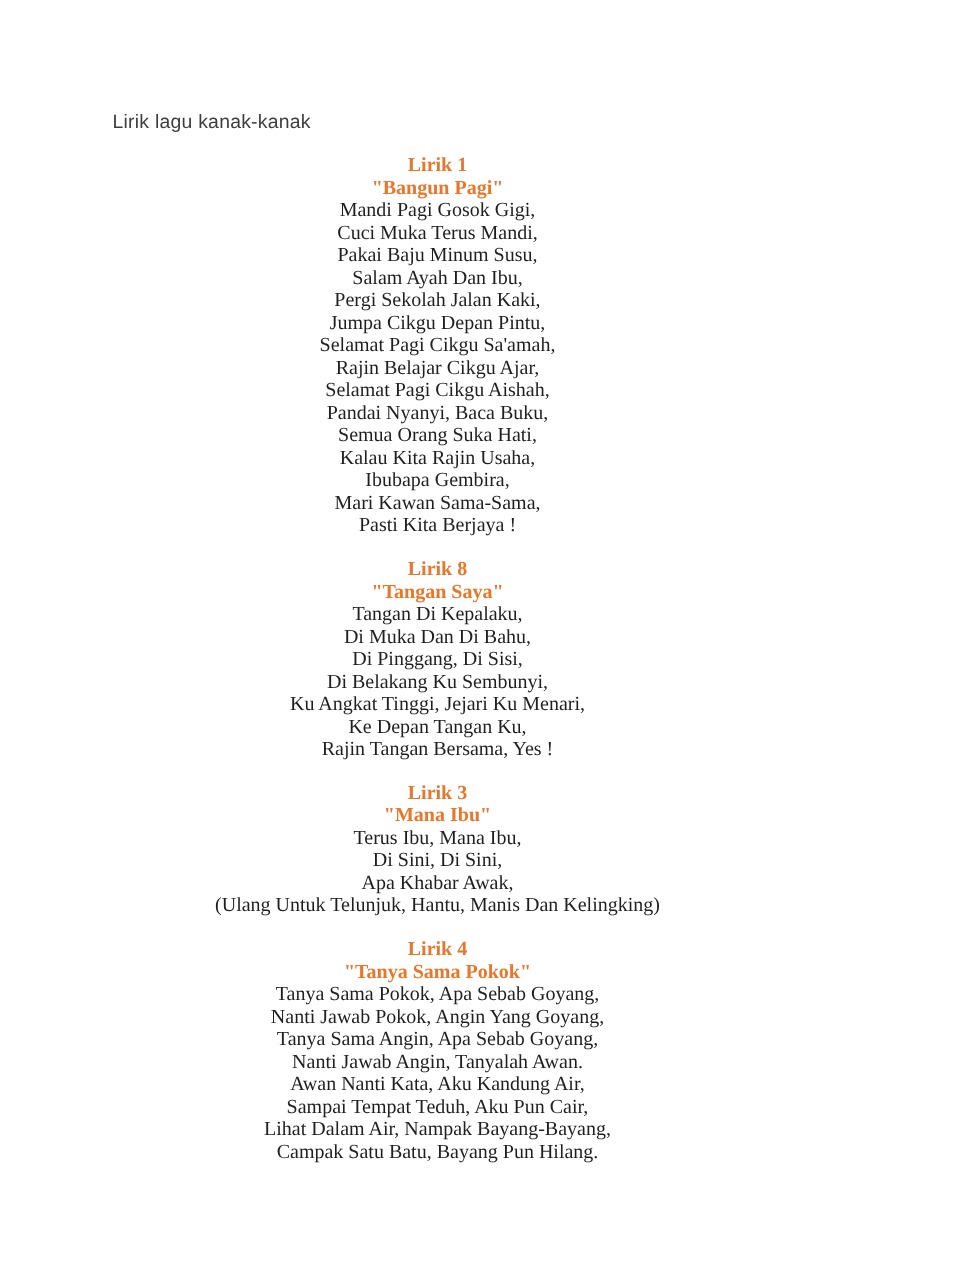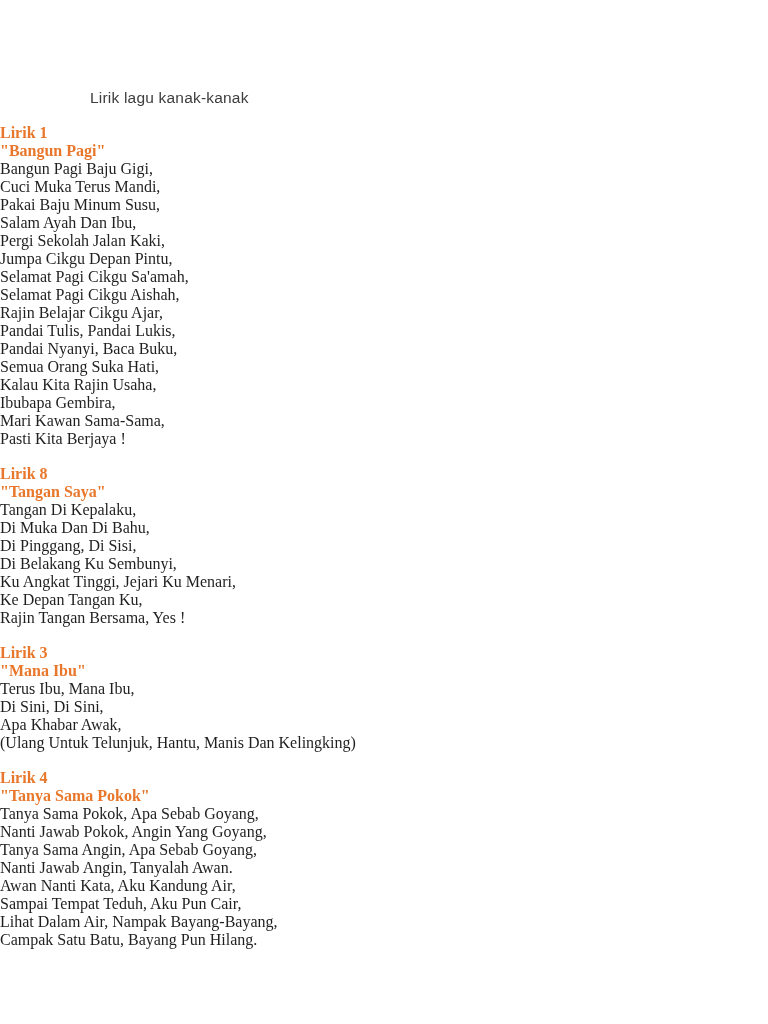--- a/index.html
+++ b/index.html
@@ -22,21 +22,21 @@
     font-size: 15.5px;
     line-height: 16px;
     letter-spacing: 0.2px;
     color: var(--title-text, #3d3d3d);
   }
   .lyrics {
     font-family: "Liberation Serif", serif;
     font-size: 16px;
     line-height: 18px;
     color: var(--body-text, #1f1f1f);
-    text-align: left;
+    text-align: center;
   }
   .lyric-section {
     margin-top: 17px;
   }
   .lyric-section.first {
     margin-top: 18px;
   }
   .section-heading,
   .section-subtitle {
     font-weight: bold;
@@ -52,30 +52,29 @@
 <div class="page">
 
   <div class="doc-title">Lirik lagu kanak-kanak</div>
 
   <div class="lyrics">
 
     <section class="lyric-section first">
       <div class="section-heading">Lirik 1</div>
       <div class="section-subtitle">"Bangun Pagi"</div>
       <div class="section-lines">
-          <div class="lyric-line">Bangun Pagi Baju Gigi,</div>
+          <div class="lyric-line">Mandi Pagi Gosok Gigi,</div>
           <div class="lyric-line">Cuci Muka Terus Mandi,</div>
           <div class="lyric-line">Pakai Baju Minum Susu,</div>
           <div class="lyric-line">Salam Ayah Dan Ibu,</div>
           <div class="lyric-line">Pergi Sekolah Jalan Kaki,</div>
           <div class="lyric-line">Jumpa Cikgu Depan Pintu,</div>
           <div class="lyric-line">Selamat Pagi Cikgu Sa'amah,</div>
+          <div class="lyric-line">Rajin Belajar Cikgu Ajar,</div>
           <div class="lyric-line">Selamat Pagi Cikgu Aishah,</div>
-          <div class="lyric-line">Rajin Belajar Cikgu Ajar,</div>
-          <div class="lyric-line">Pandai Tulis, Pandai Lukis,</div>
           <div class="lyric-line">Pandai Nyanyi, Baca Buku,</div>
           <div class="lyric-line">Semua Orang Suka Hati,</div>
           <div class="lyric-line">Kalau Kita Rajin Usaha,</div>
           <div class="lyric-line">Ibubapa Gembira,</div>
           <div class="lyric-line">Mari Kawan Sama-Sama,</div>
           <div class="lyric-line">Pasti Kita Berjaya !</div>
         </div>
     </section>
 
     <section class="lyric-section">

